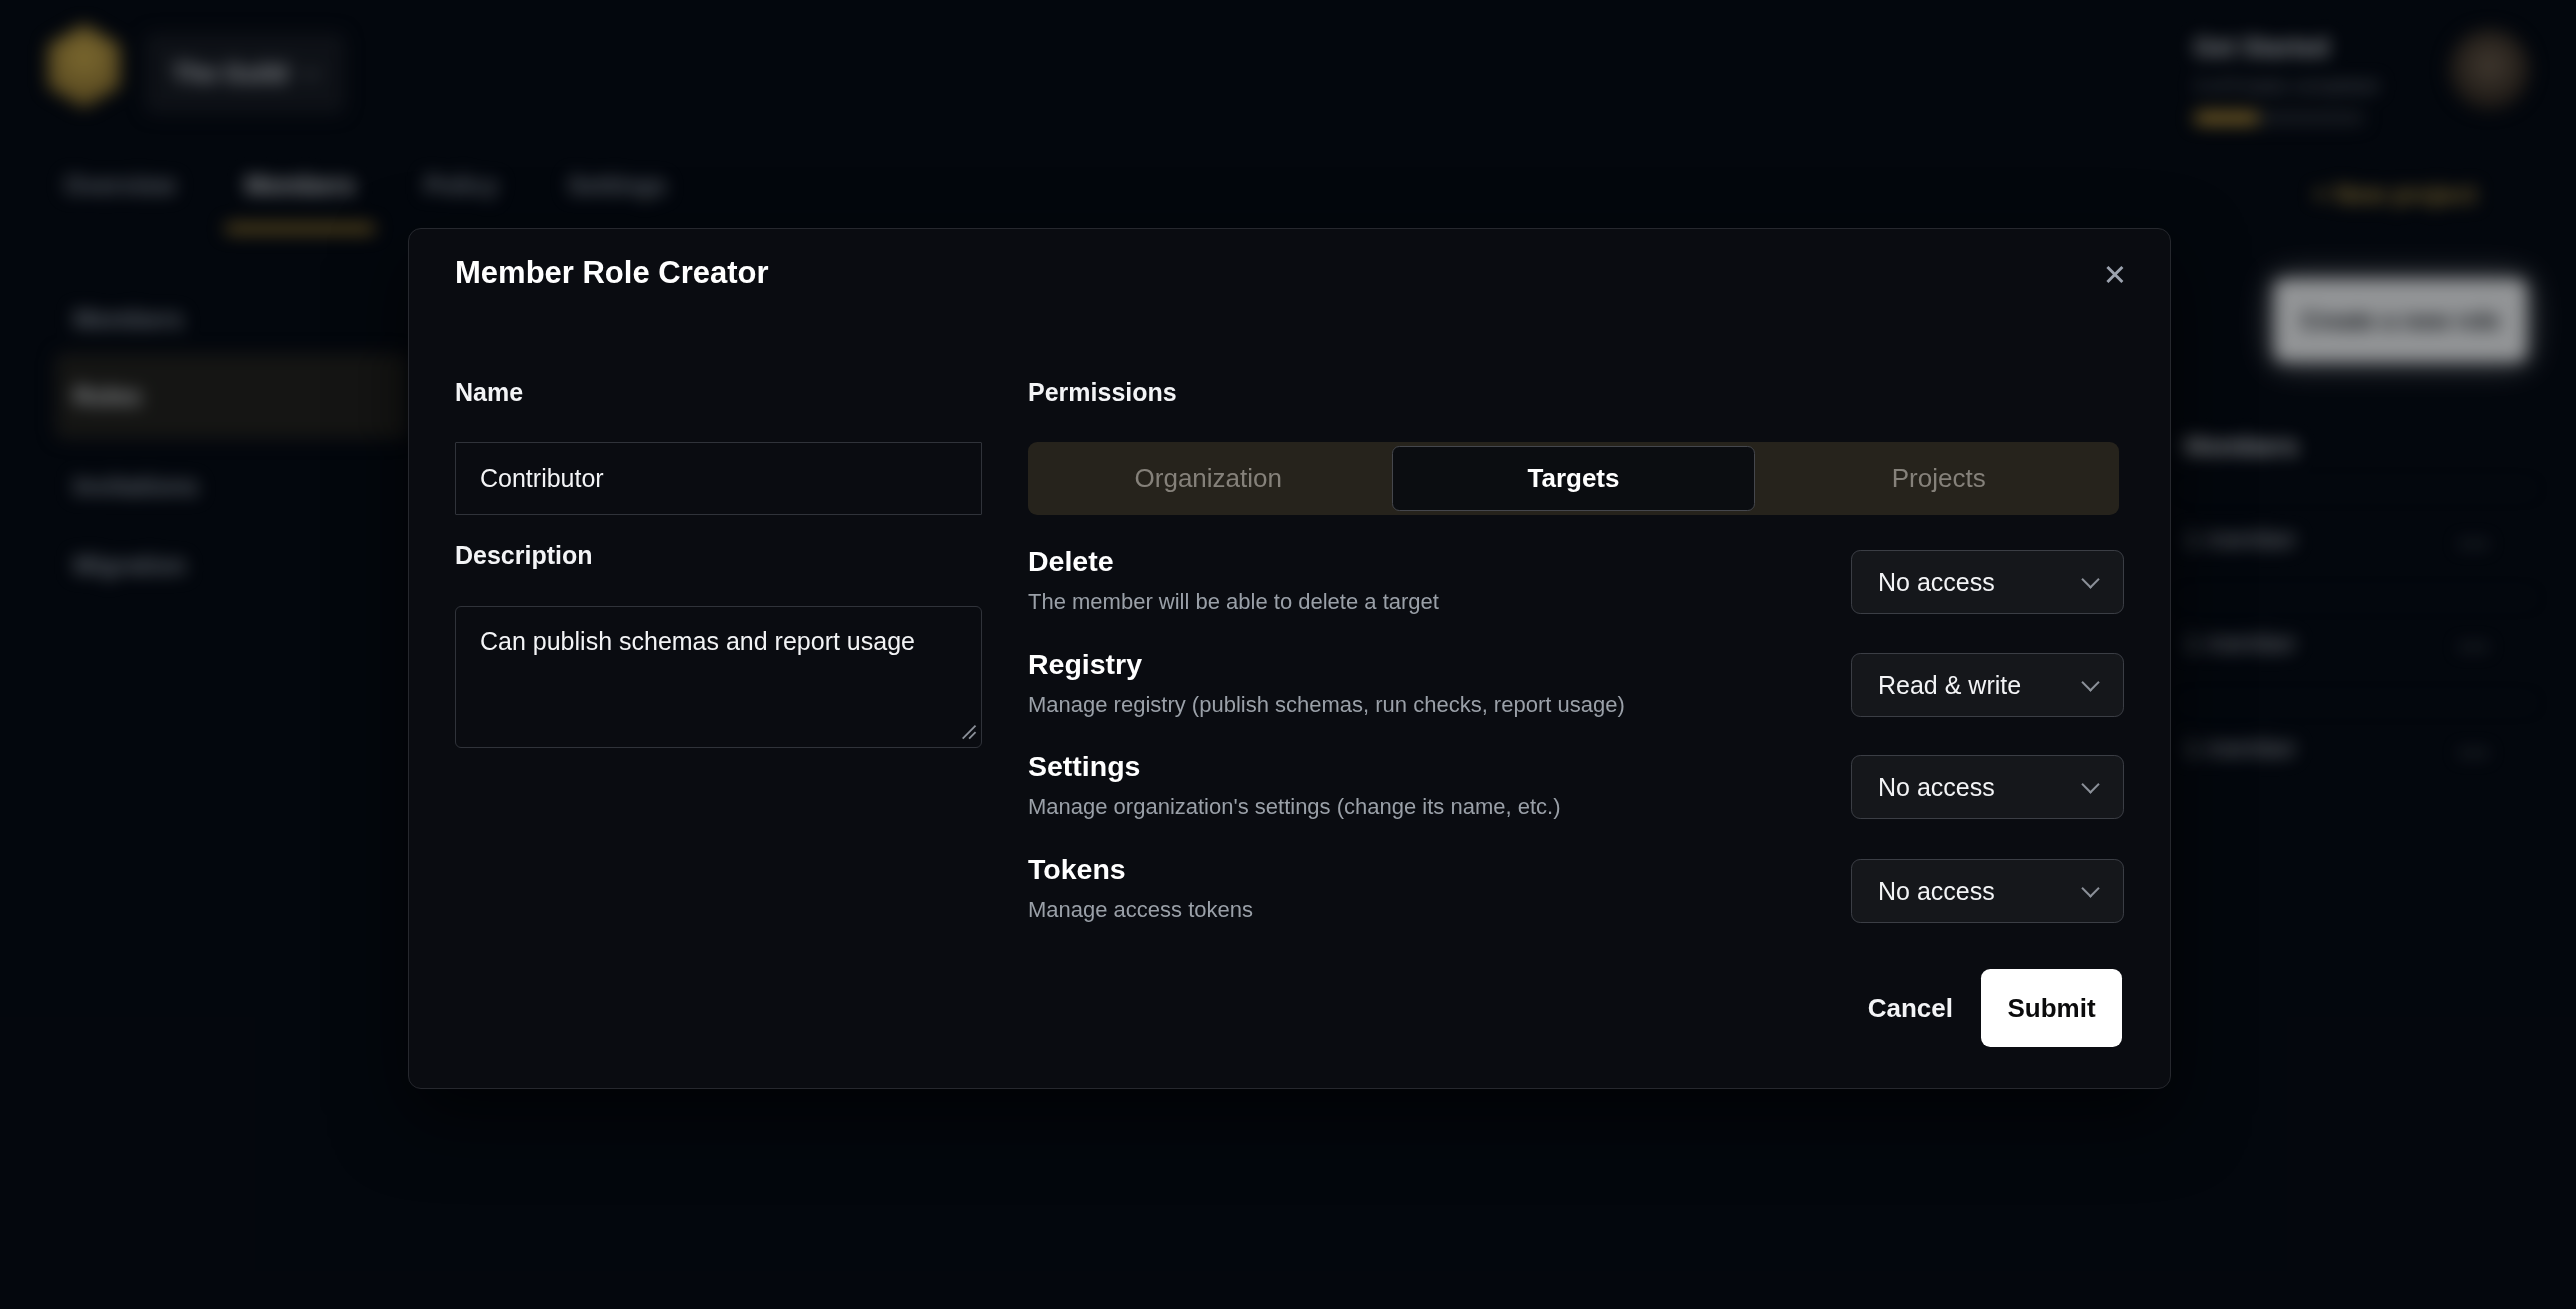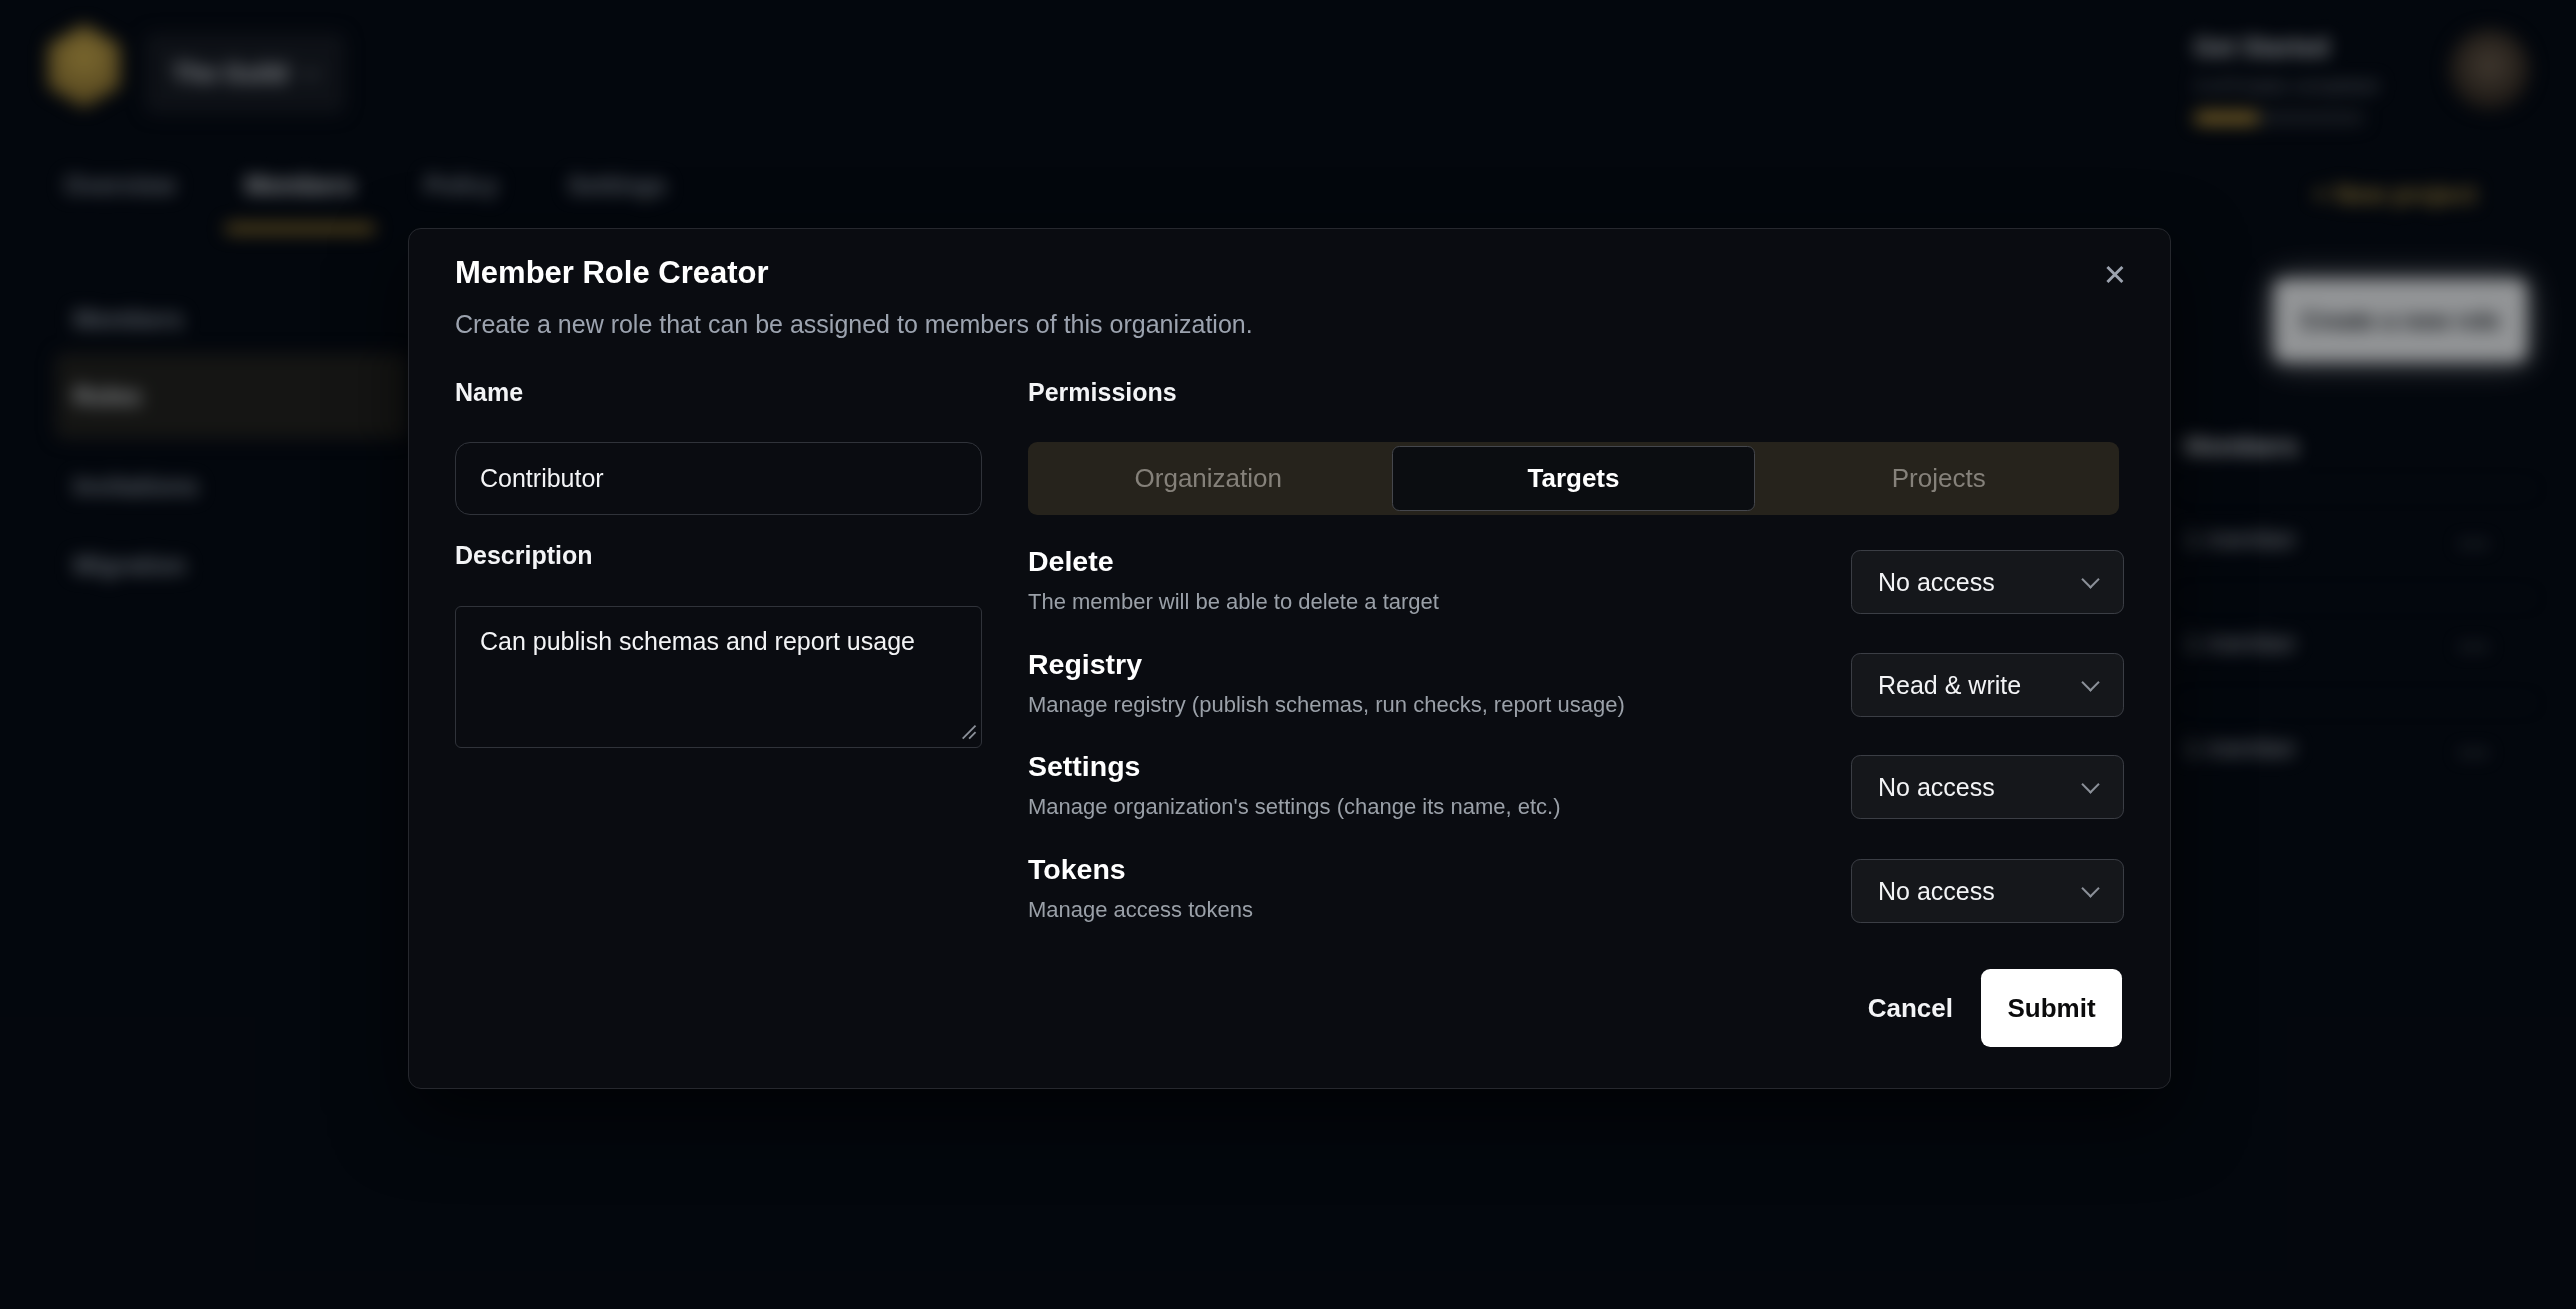--- a/index.html
+++ b/index.html
@@ -59,21 +59,21 @@
   .modal { position:absolute; left:408px; top:228px; width:1763px; height:861px;
     background:#0a0c11; border:0.9px solid #26282e; border-radius:13px;
     box-shadow:0 27.5px 73px rgba(0,0,0,.65); }
   .close-btn { position:absolute; right:33px; top:24px; color:#9ca3af; font-size:29px;
     width:44px; height:44px; display:flex; align-items:center; justify-content:center; }
   .m-title { position:absolute; left:46px; top:26px; color:#fff; font-size:31px; font-weight:bold; }
   .m-sub { position:absolute; left:46px; top:81px; color:#9ca3af; font-size:25px; }
 
   .field-label { position:absolute; color:#f3f4f6; font-size:25px; font-weight:bold; }
   .name-input { position:absolute; left:46px; top:213px; width:527px; height:73px;
-    background:transparent; border:0.9px solid #30333a; border-radius:15px; color:#f3f4f6;
+    background:transparent; border:0.9px solid #30333a; border-radius:1px; color:#f3f4f6;
     font-size:25px; padding:0 24px; font-family:inherit; outline:none; }
   .desc-wrap { position:absolute; left:46px; top:377px; width:527px; height:142px; }
   .desc-area { width:100%; height:100%; background:transparent; border:0.9px solid #30333a;
     border-radius:6px; color:#f3f4f6; font-size:25px; padding:18.4px 24px; font-family:inherit;
     resize:none; outline:none; line-height:1.3; }
   .resize-handle { position:absolute; right:4.6px; bottom:7.3px; }
 
   .seg-control { position:absolute; left:619px; top:213px; width:1091px; height:73px;
     background:#26231c; border-radius:9.2px; display:flex; }
   .seg { flex:1; display:flex; align-items:center; justify-content:center;
@@ -149,21 +149,20 @@
       <div class="sp-row-label" style="top:734px">1 member</div>
       <div class="sp-row-menu" style="top:740px">•••</div>
     </div>
   </div>
 
   <div class="overlay"></div>
 
   <div class="modal">
     <div class="close-btn">✕</div>
     <div class="m-title">Member Role Creator</div>
-    <div class="m-sub">Create a new role that can be assigned to members of this organization.</div>
 
     <div class="field-label" style="left:46px; top:149px">Name</div>
     <input class="name-input" type="text" value="Contributor" style="">
 
     <div class="field-label" style="left:46px; top:312px">Description</div>
     <div class="desc-wrap">
       <textarea class="desc-area" style="">Can publish schemas and report usage</textarea>
       <svg class="resize-handle" width="18.4" height="18.4" viewBox="0 0 20 20">
         <path d="M4 18 L18 4 M11 18 L18 11" stroke="#8b9099" stroke-width="2" fill="none"></path>
       </svg>

